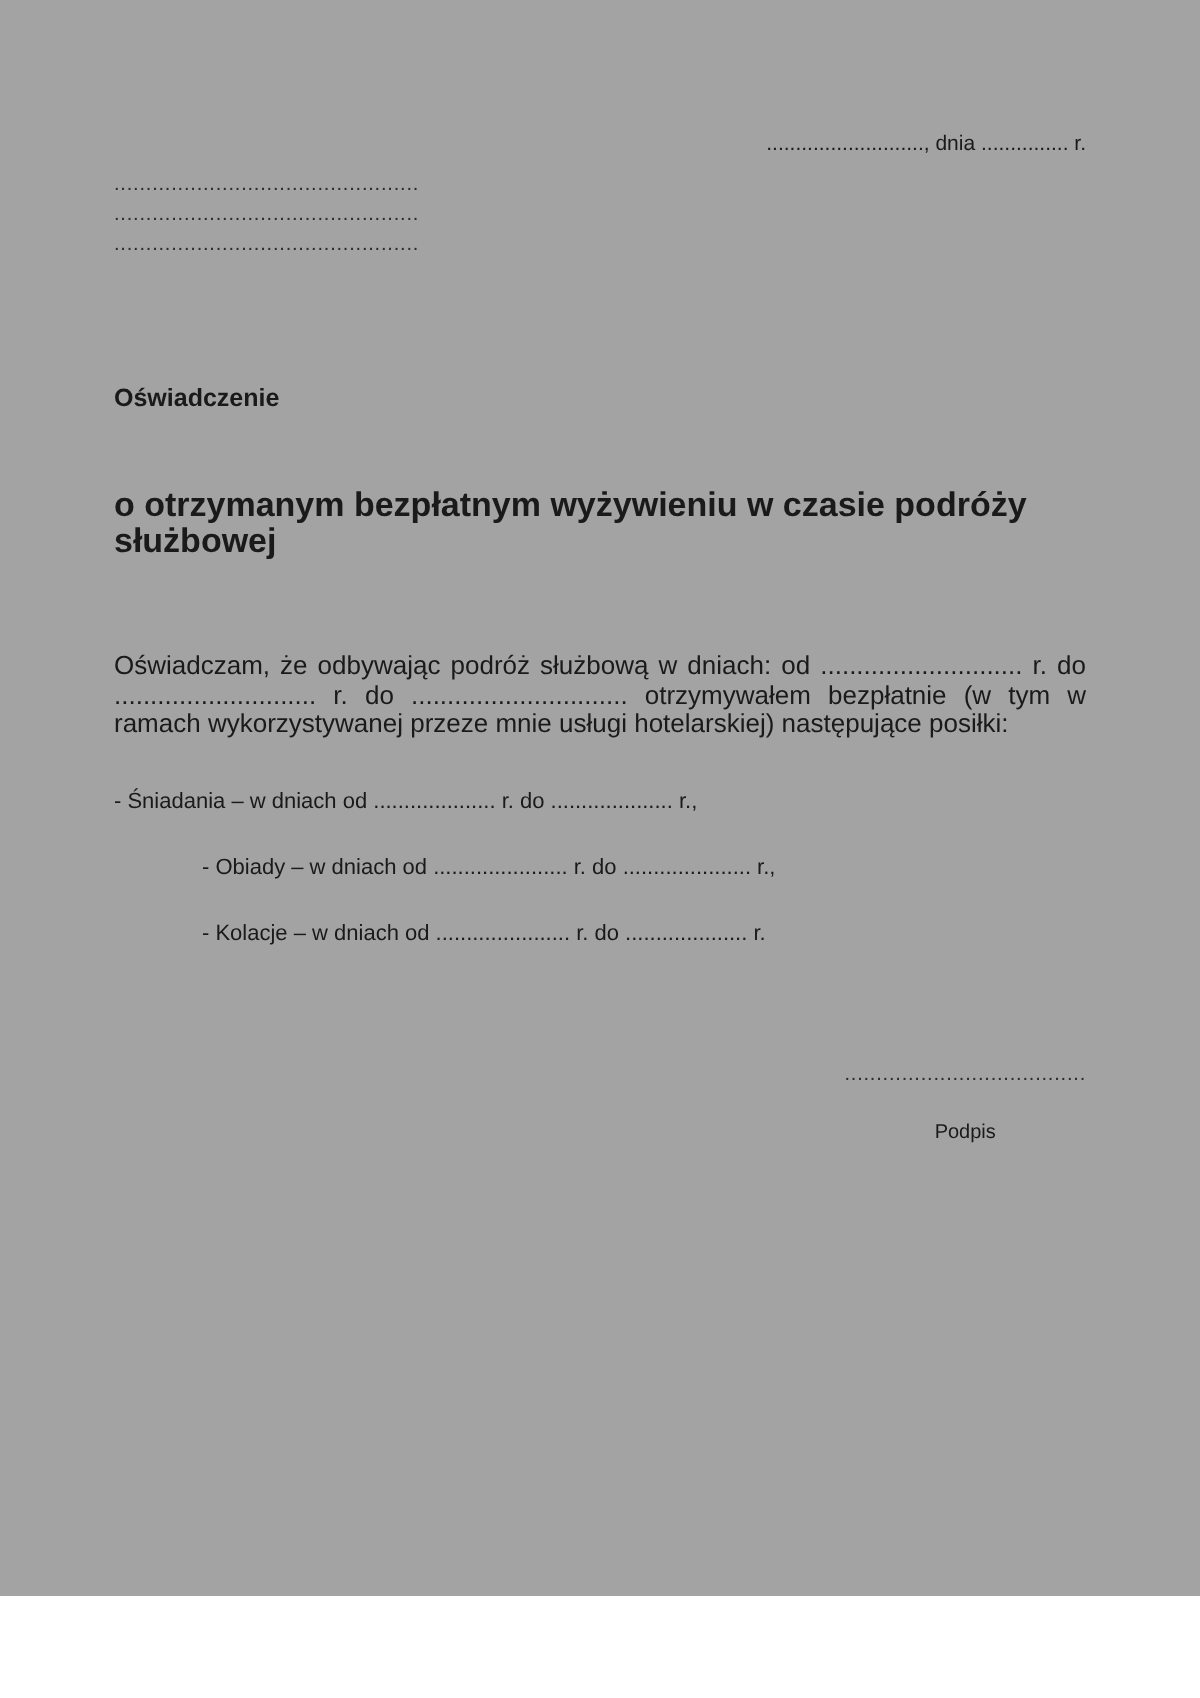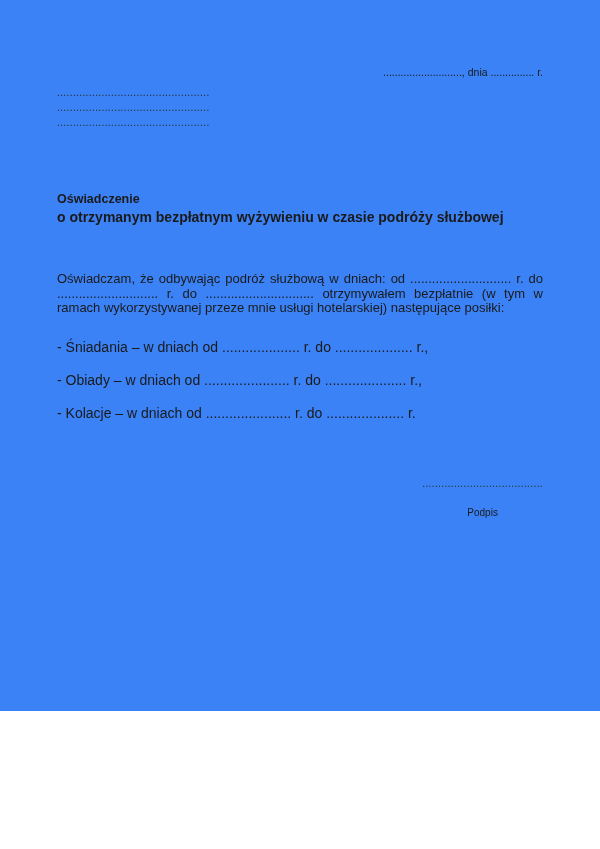--- a/index.html
+++ b/index.html
@@ -7,22 +7,22 @@
   html, body { background: #ffffff; }
   body {
     width: 600px;
     font-family: "Liberation Sans", "DejaVu Sans", sans-serif;
     color: #1a1a1a;
     -webkit-font-smoothing: antialiased;
   }
   .page {
     position: relative;
     width: 600px;
-    height: 711px;
-    background: #3b82f6;
+    height: 798px;
+    background: #a3a3a3;
     overflow: hidden;
   }
   .content {
     padding: 66px 57px 0 57px;
   }
   .date-line {
     text-align: right;
     font-size: 10.5px;
     line-height: 13px;
     white-space: nowrap;
@@ -44,39 +44,41 @@
   }
   .title-block {
     margin-top: 60px;
     font-weight: bold;
   }
   .title-line1 {
     font-size: 12.5px;
     line-height: 18px;
   }
   .title-line2 {
-    font-size: 14px;
+    font-size: 17px;
     line-height: 18px;
+    margin-top: 36px;
   }
   .statement {
     margin-top: 46px;
     font-size: 13px;
     line-height: 14.5px;
     text-align: justify;
   }
   .meals {
     margin-top: 25px;
   }
   .meal-line {
-    font-size: 14px;
+    font-size: 11px;
     line-height: 13px;
     white-space: nowrap;
   }
   .meal-line + .meal-line {
     margin-top: 20px;
+    margin-left: 44px;
   }
   .signature-block {
     margin-top: 57px;
     text-align: right;
   }
   .signature-inner {
     display: inline-block;
     text-align: center;
   }
   .signature-line {

